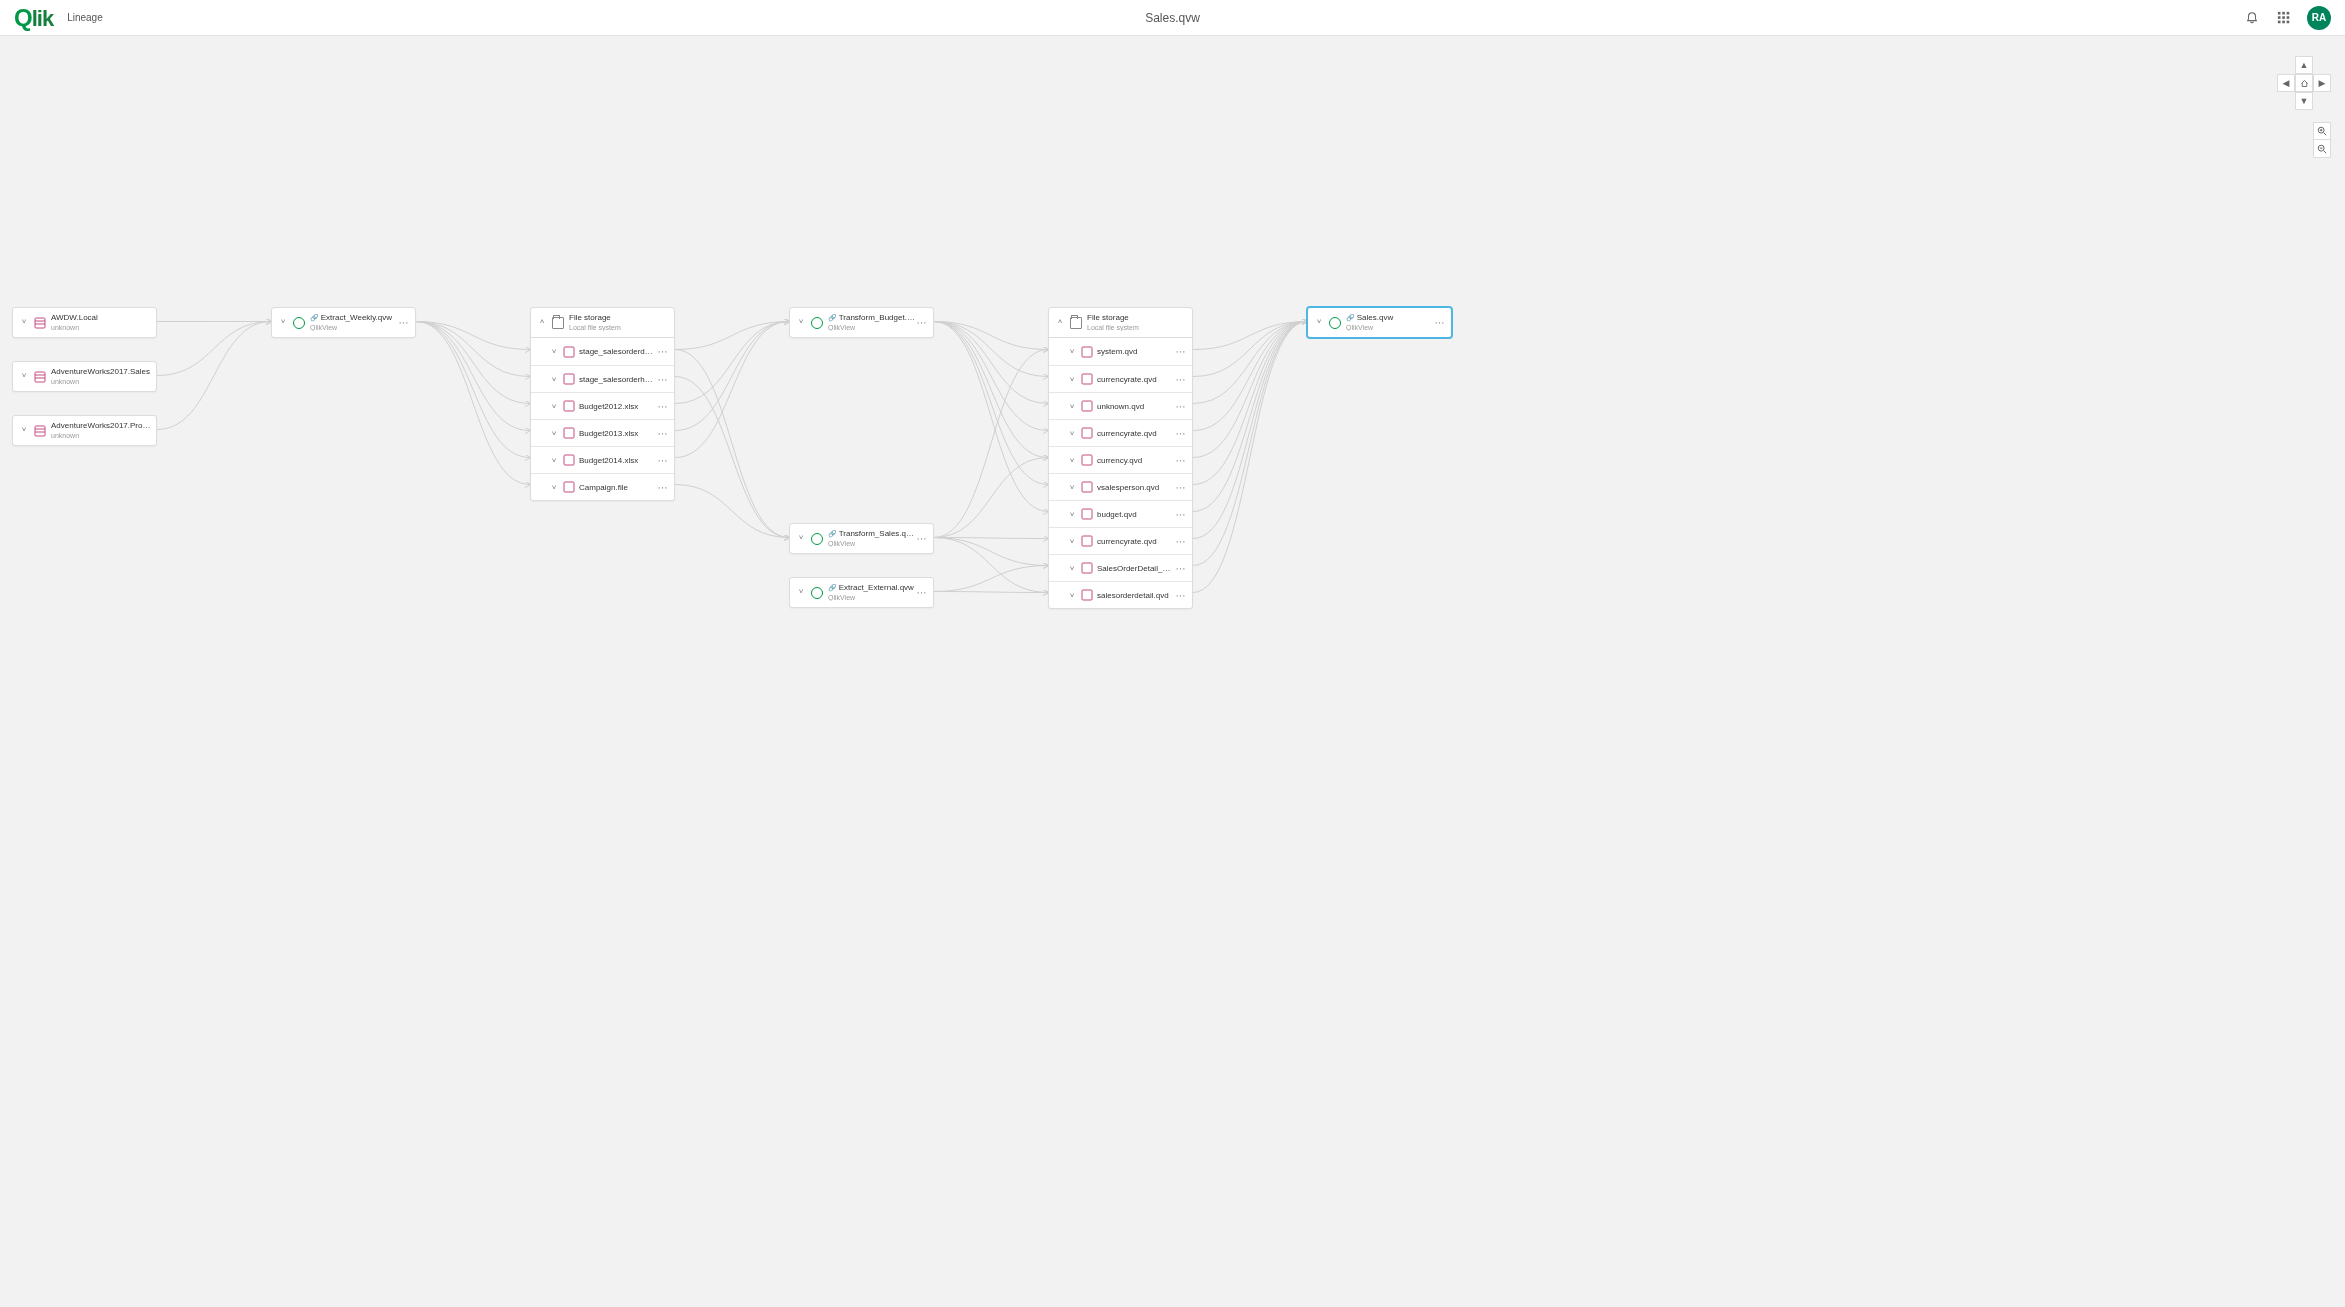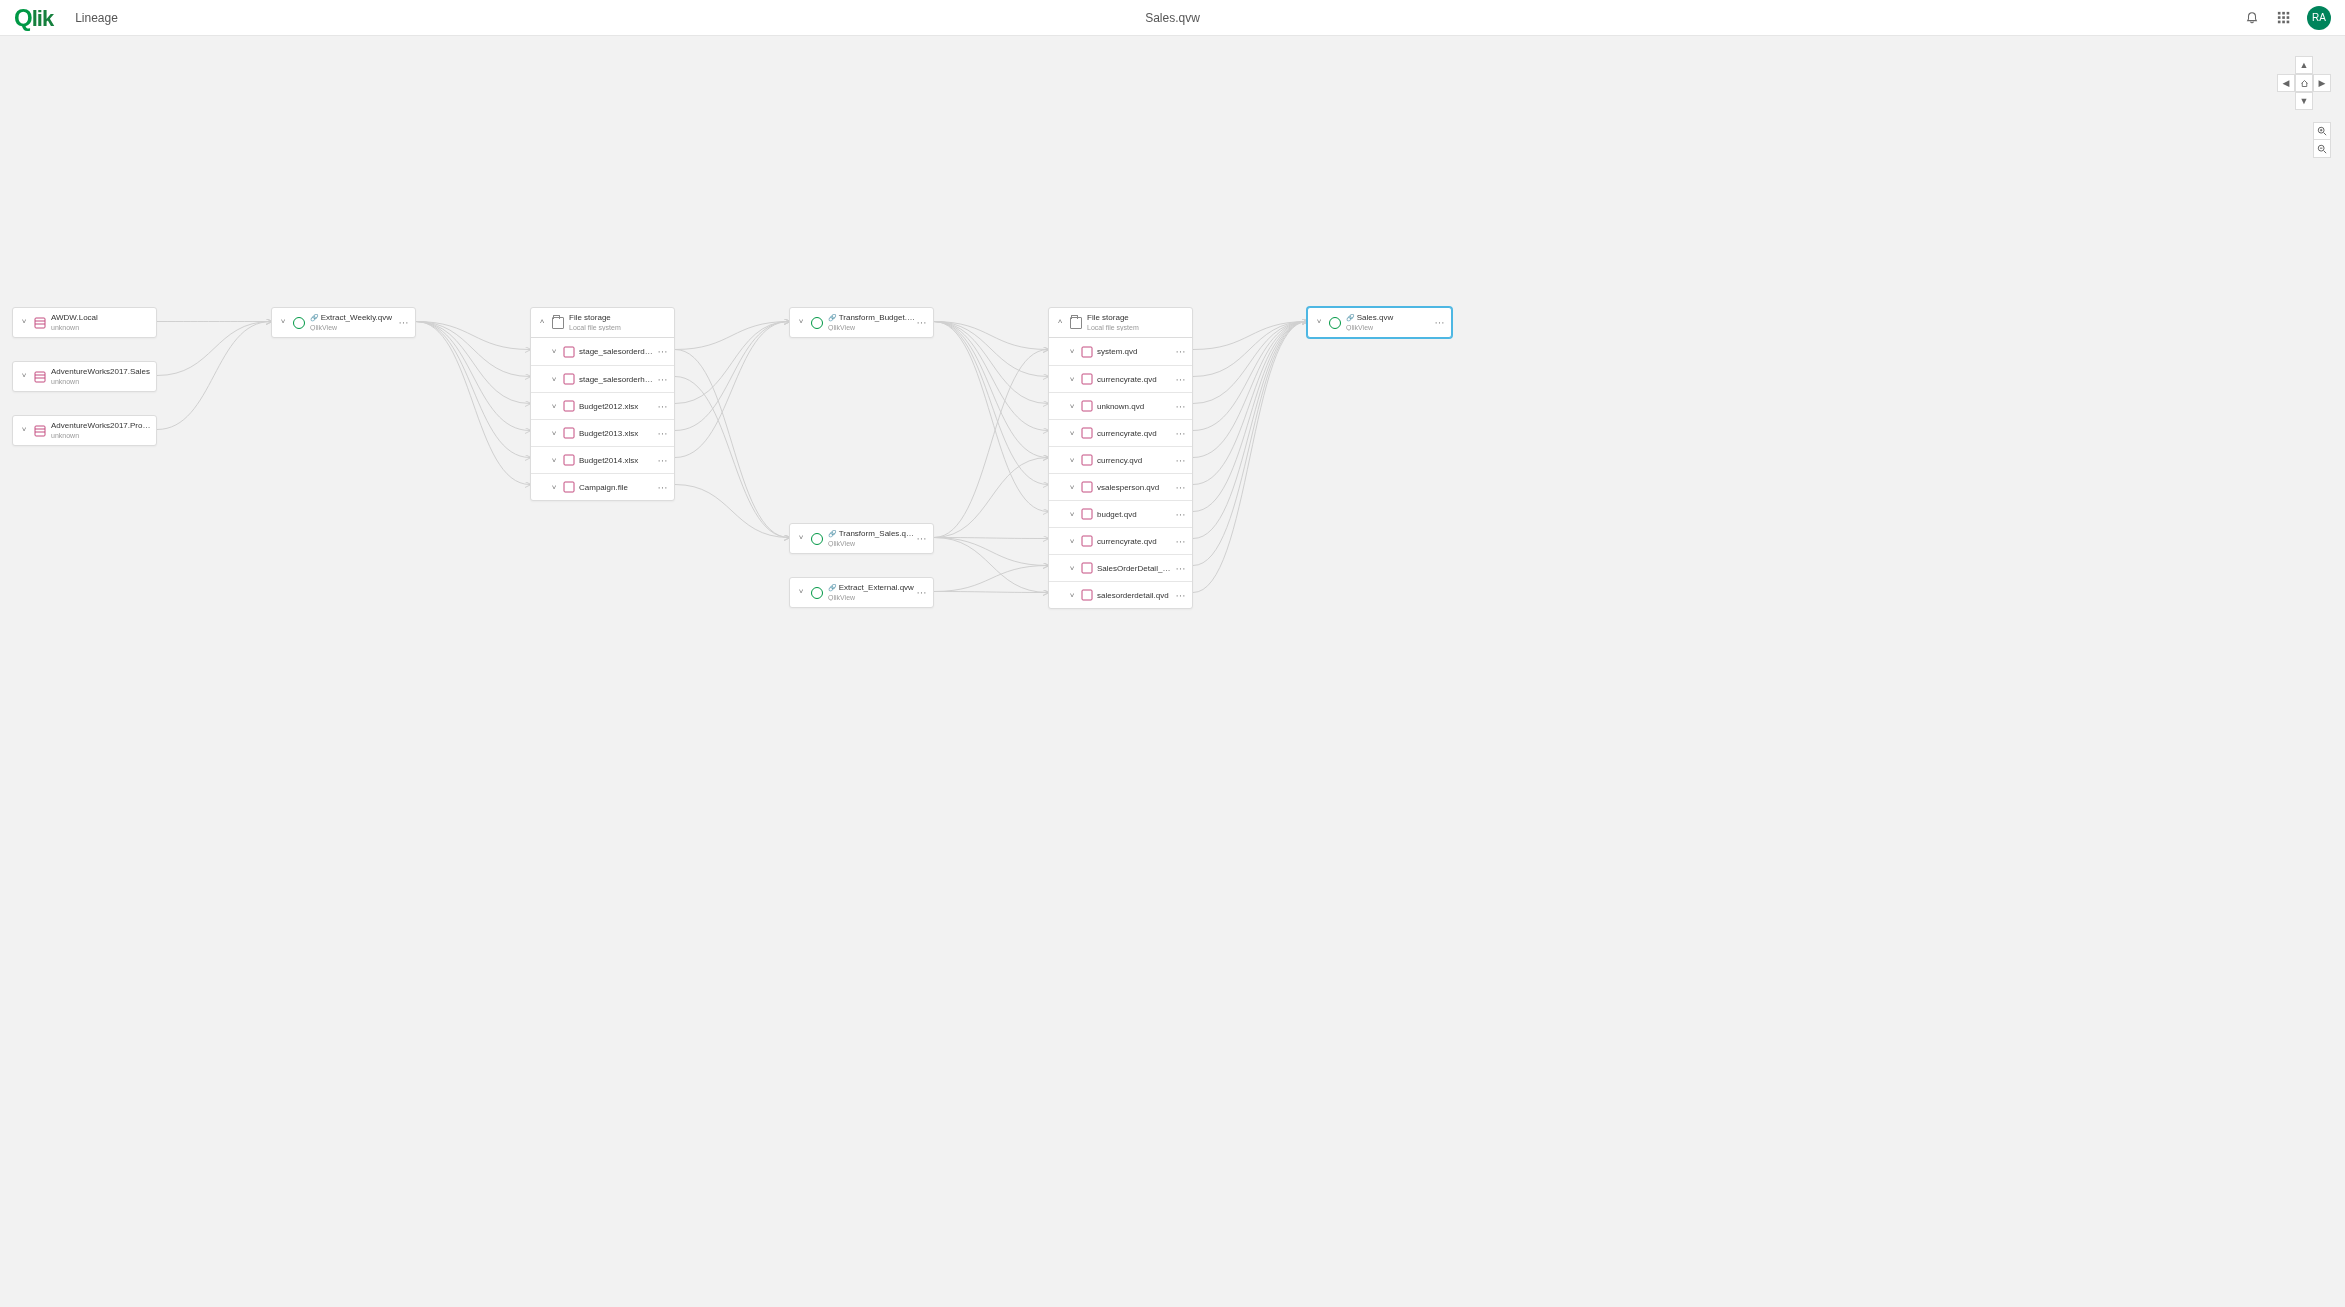--- a/index.html
+++ b/index.html
@@ -27,27 +27,27 @@
     background:#fff; overflow:hidden;
   }
   
   header.topbar {
     height:36px; display:flex; align-items:center;
     padding:0 14px; border-bottom:1px solid var(--border-light);
     background:#fff; position:relative;
   }
   .logo { display:flex; align-items:baseline; font-weight:700; font-size:22px; letter-spacing:-1px;}
   .logo .q-letter { color:var(--qlik-green); font-size:24px; }
-  .page-name { margin-left:22px; font-size:12px; color:#555; }
+  .page-name { margin-left:14px; font-size:10px; color:#555; }
   .doc-title { position:absolute; left:50%; transform:translateX(-50%);
                font-size:12px; color:#555; }
   .topbar-right { margin-left:auto; display:flex; align-items:center; gap:14px; }
   .icon-btn { width:18px; height:18px; display:flex; align-items:center; justify-content:center; cursor:pointer; color:#666;}
   .avatar { width:24px; height:24px; border-radius:50%; background:var(--avatar);
-            color:#fff; font-size:10px; font-weight:400;
+            color:#fff; font-size:10px; font-weight:700;
             display:flex; align-items:center; justify-content:center; }
 
   
   .canvas {
     position:relative; width:100%; height:calc(100% - 36px);
     background:var(--bg); overflow:hidden;
   }
   svg.links { position:absolute; inset:0; width:100%; height:100%; pointer-events:none; }
   svg.links path { fill:none; stroke:var(--link); stroke-width:1; }
 

